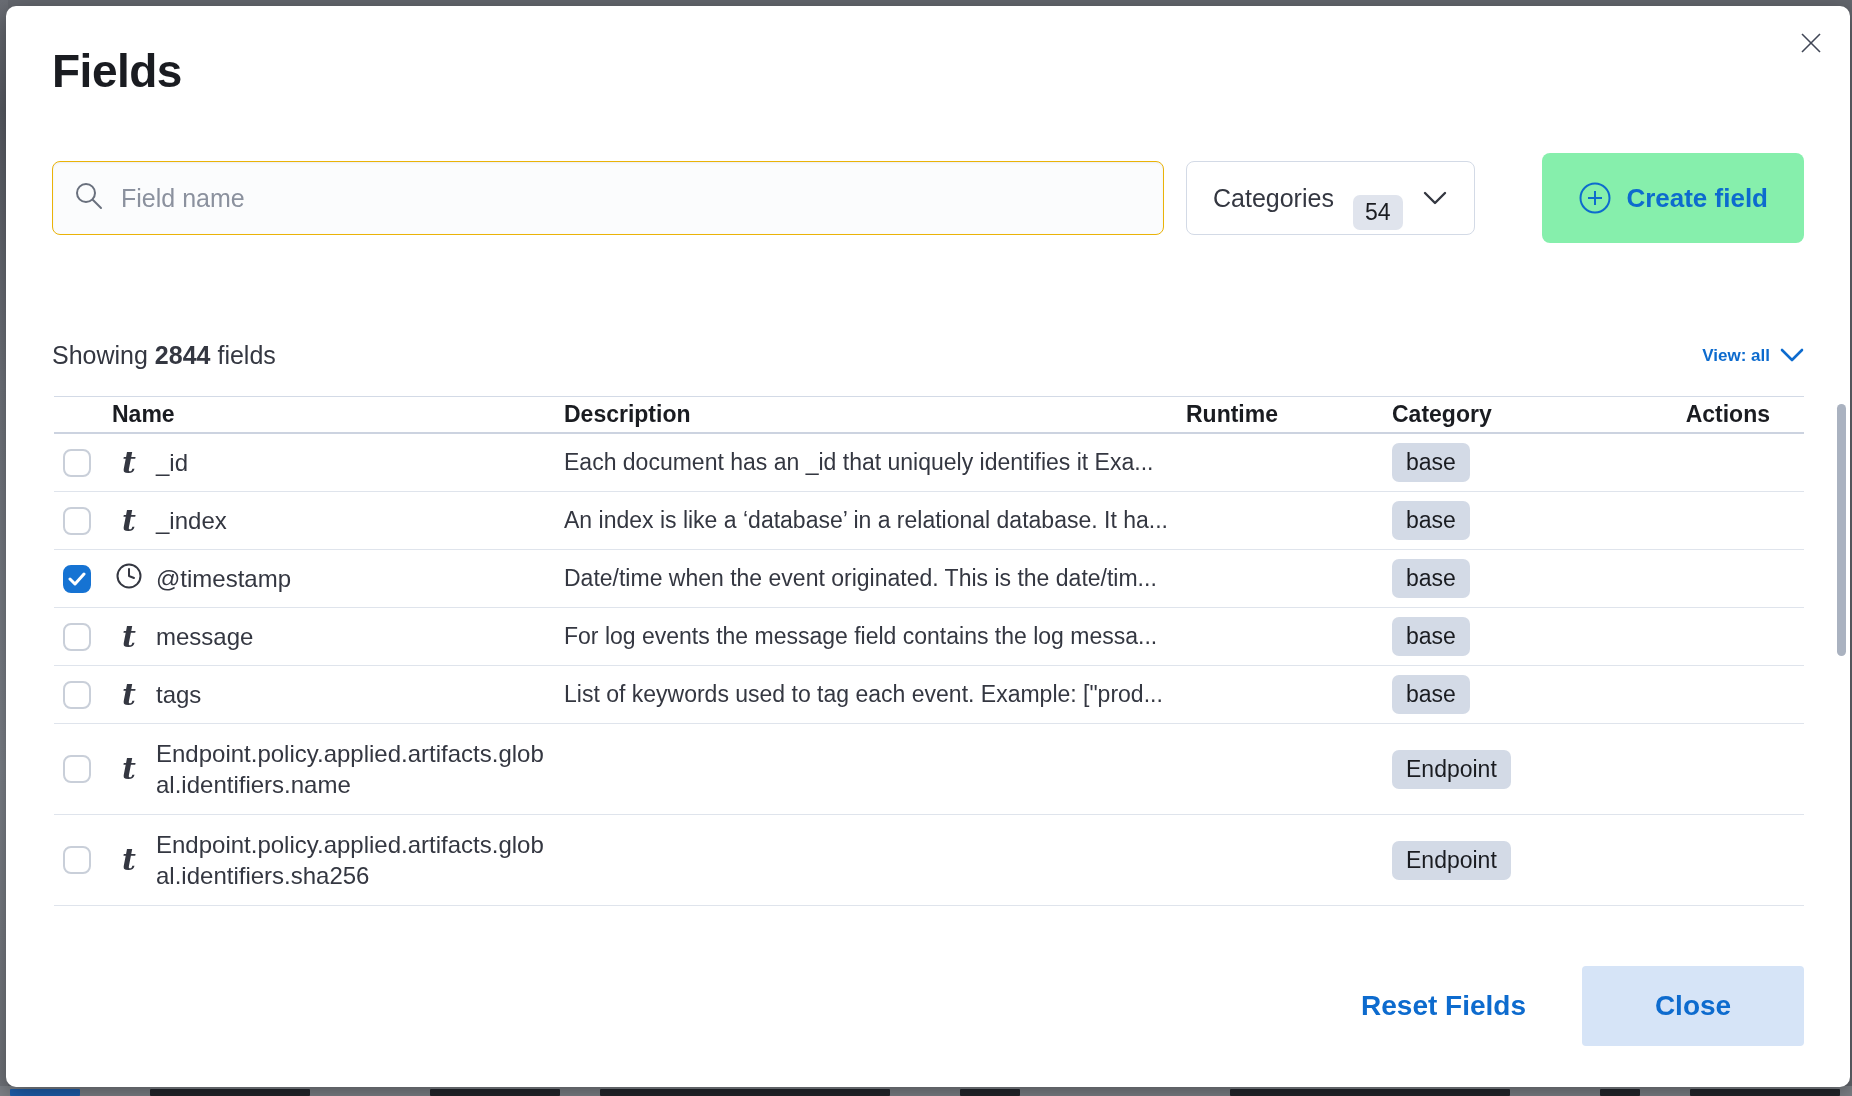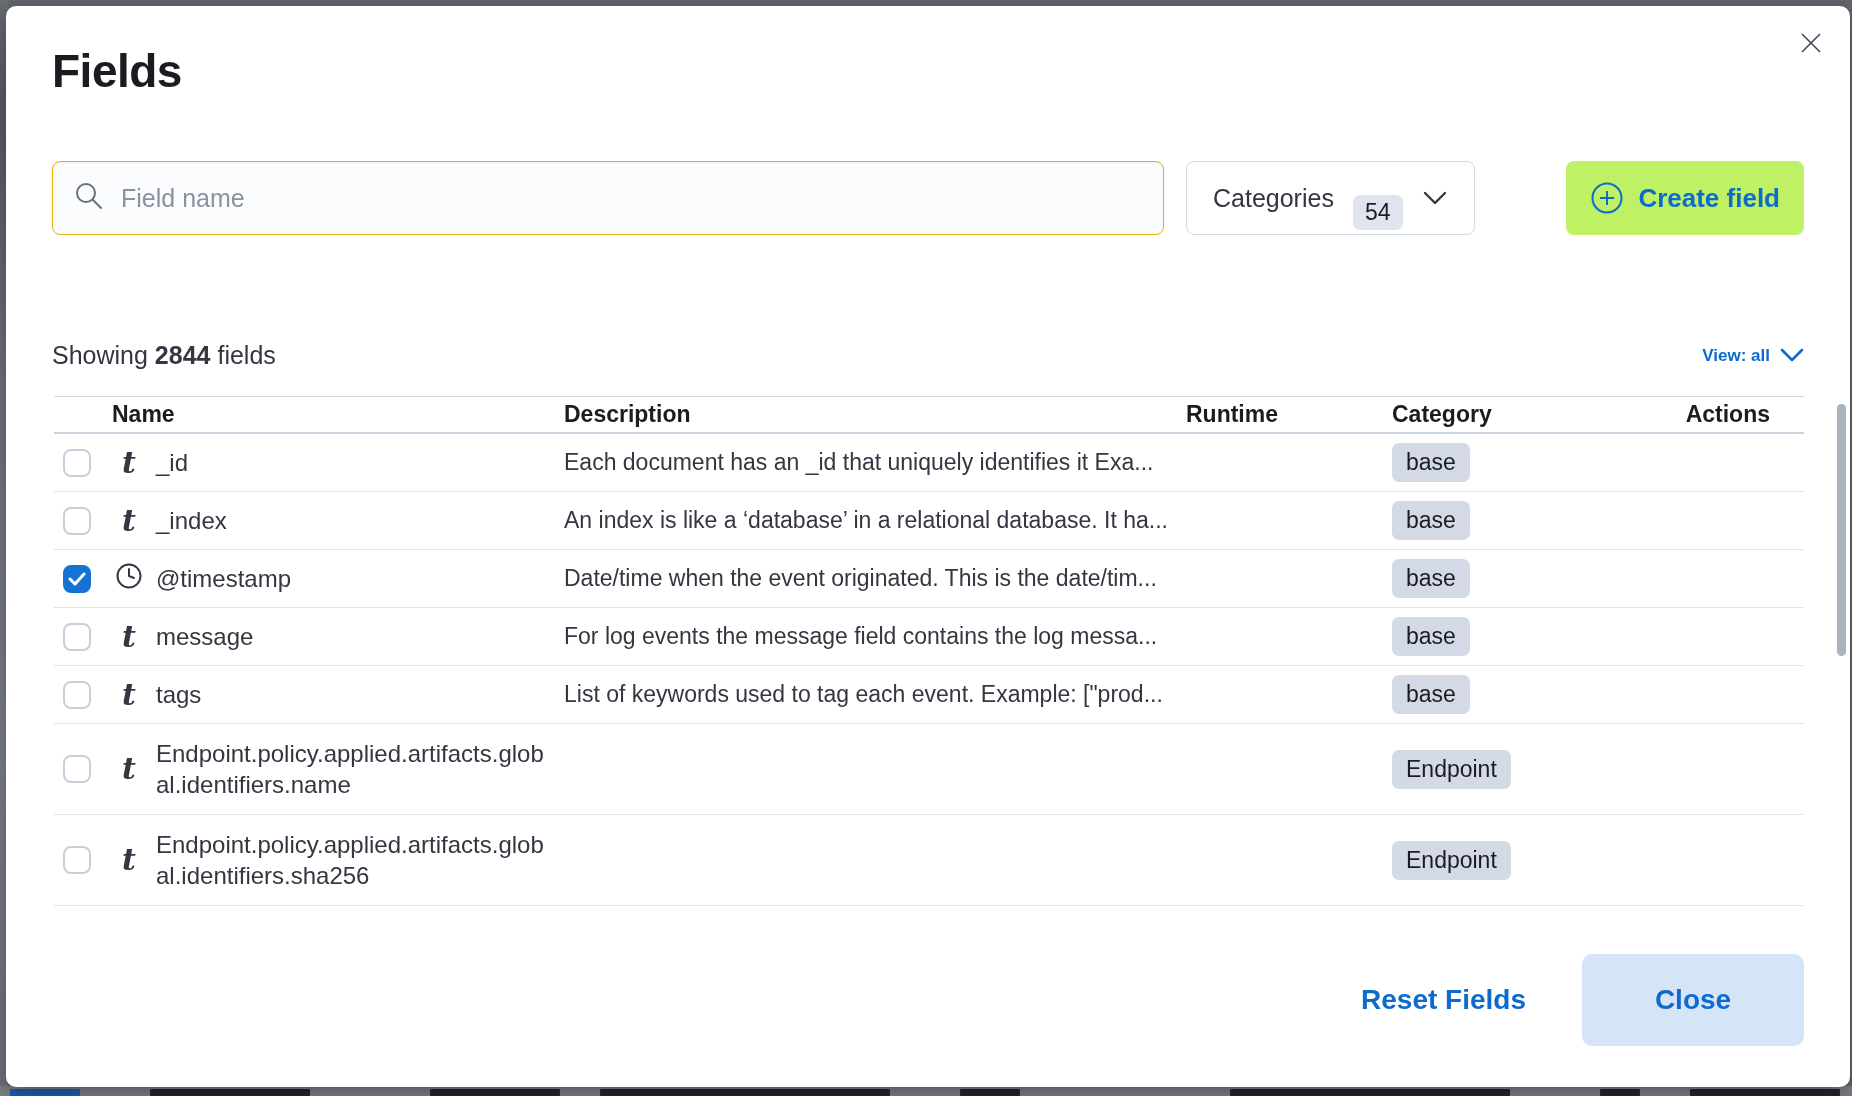--- a/index.html
+++ b/index.html
@@ -68,23 +68,23 @@
     background: #ffffff; border: 1px solid #d3dae6; border-radius: 8px;
     padding: 0 26px; cursor: pointer;
     font-size: 25px; color: #343741;
   }
   .count-badge {
     background: #e0e4ed; color: #1a1c21; border-radius: 7px;
     font-size: 23px; padding: 4px 12px; font-weight: 500; margin-top: 29px;
   }
   .spacer { flex: 1; }
   .create-field-btn {
-    height: 74px; display: inline-flex; align-items: center; gap: 14px;
-    background: #bef264; border: none; border-radius: 8px; cursor: pointer;
-    padding: 0 24px; font-family: "Liberation Sans", sans-serif;
+    height: 90px; display: inline-flex; align-items: center; gap: 14px;
+    background: #86efac; border: none; border-radius: 8px; cursor: pointer;
+    padding: 0 36px; font-family: "Liberation Sans", sans-serif;
     font-size: 26px; font-weight: 600; color: #0d6bce;
   }
 
   
   .summary-row { margin-top: 106px; display: flex; align-items: center; }
   .showing { font-size: 25px; color: #343741; }
   .showing b { font-weight: 700; }
   .view-all {
     margin-left: auto; display: inline-flex; align-items: center; gap: 10px;
     color: #0d6bce; font-size: 17px; font-weight: 600; cursor: pointer;
@@ -140,21 +140,21 @@
     background: #aab2c0; border-radius: 5px; cursor: pointer;
   }
 
   
   .modal-footer {
     position: absolute; right: 46px; bottom: 41px;
     display: flex; align-items: center; gap: 56px;
   }
   .reset-link { color: #0d6bce; font-size: 28px; font-weight: 700; cursor: pointer; }
   .close-action-btn {
-    width: 222px; height: 92px; border: none; border-radius: 10px;
+    width: 222px; height: 80px; border: none; border-radius: 4px;
     background: #d6e4f7; color: #0d6bce; cursor: pointer;
     font-family: "Liberation Sans", sans-serif; font-size: 28px; font-weight: 700;
   }
 </style>
 </head>
 <body>
 
 <div class="underlay-left"></div>
 <div class="underlay-bottom">
   <span class="frag f1"></span>

